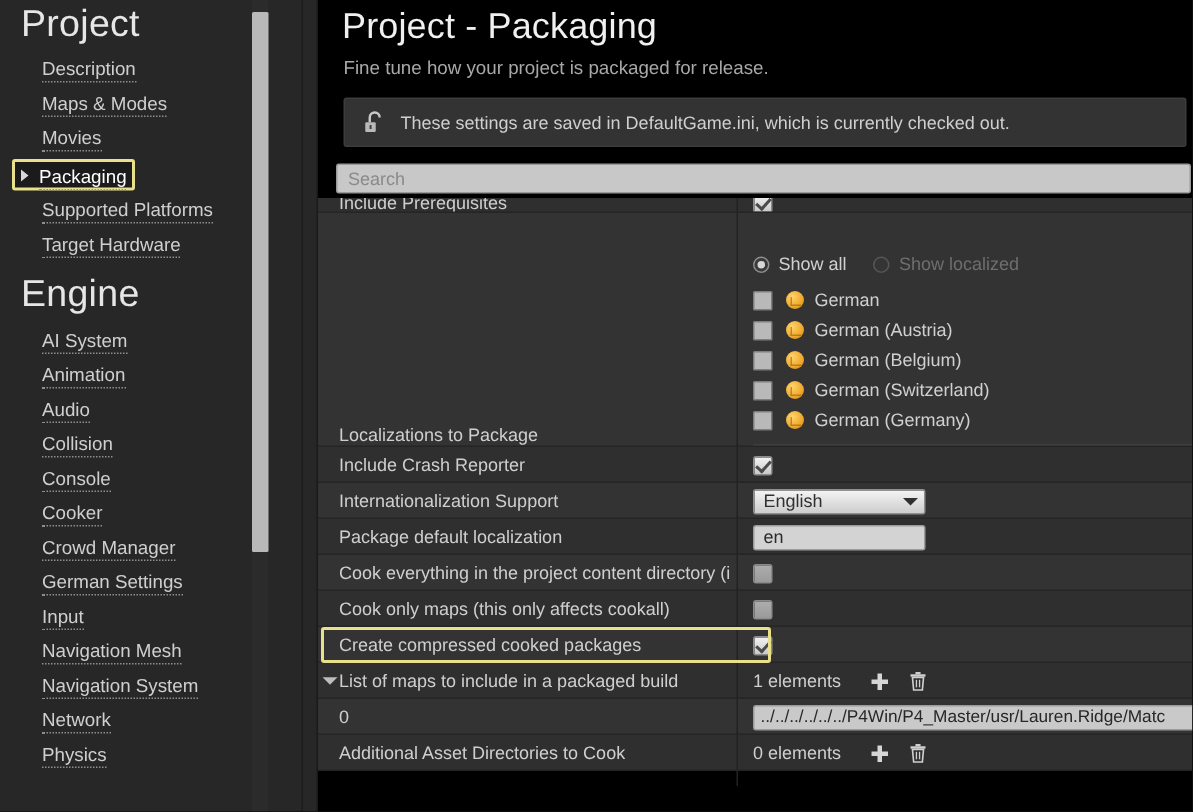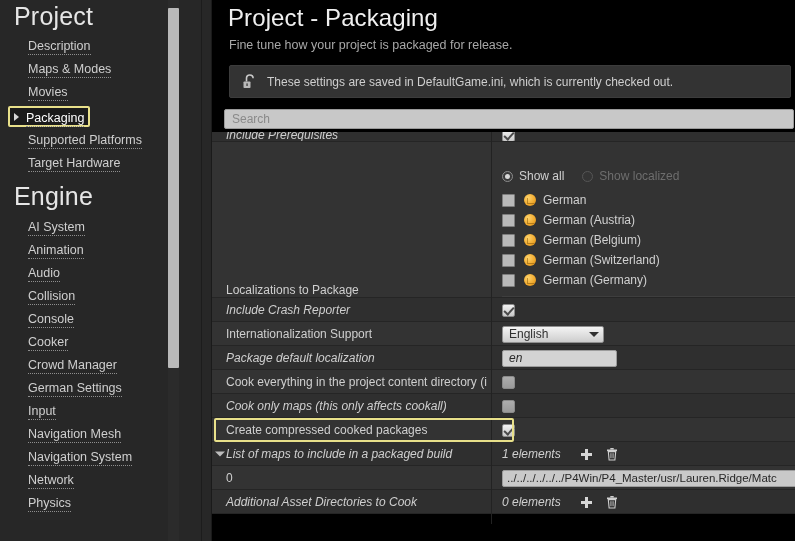--- a/index.html
+++ b/index.html
@@ -145,21 +145,21 @@
     position:absolute;left:279px;top:0;width:1px;height:392px;
     background:#222222;z-index:3;
   }
   .row{
     position:relative;
     display:flex;
     align-items:flex-start;
     box-sizing:border-box;
     border-bottom:1px solid #252525;
   }
-  .row.odd{background:#2f2f2f;font-style:italic;}
+  .row.odd{background:#2f2f2f;}
   .row.even{background:#333333;}
   .row .name{
     width:279px;flex:0 0 279px;
     font-size:12px;color:#cfcfcf;
     padding-left:14px;
     box-sizing:border-box;
     white-space:nowrap;overflow:hidden;
   }
   .row .value{
     flex:1 1 auto;
@@ -231,21 +231,21 @@
     border-left:1px solid #8a5c09;
     opacity:.55;
   }
   .locale-name{font-size:12px;color:#d0d0d0;}
   .locale-sep{
     margin-top:6px;height:1px;background:#3e3e3e;width:300px;
   }
 
   
   .combo{
-    width:102px;height:17px;
+    width:115px;height:17px;
     background:linear-gradient(#f4f4f4,#cdcdcd);
     border:1px solid #8f8f8f;border-radius:2px;
     display:flex;align-items:center;justify-content:space-between;
     font-size:12px;color:#303030;
     padding:0 4px 0 6px;box-sizing:border-box;
   }
   .combo .caret{
     width:0;height:0;
     border-left:5px solid transparent;border-right:5px solid transparent;
     border-top:5px solid #303030;

